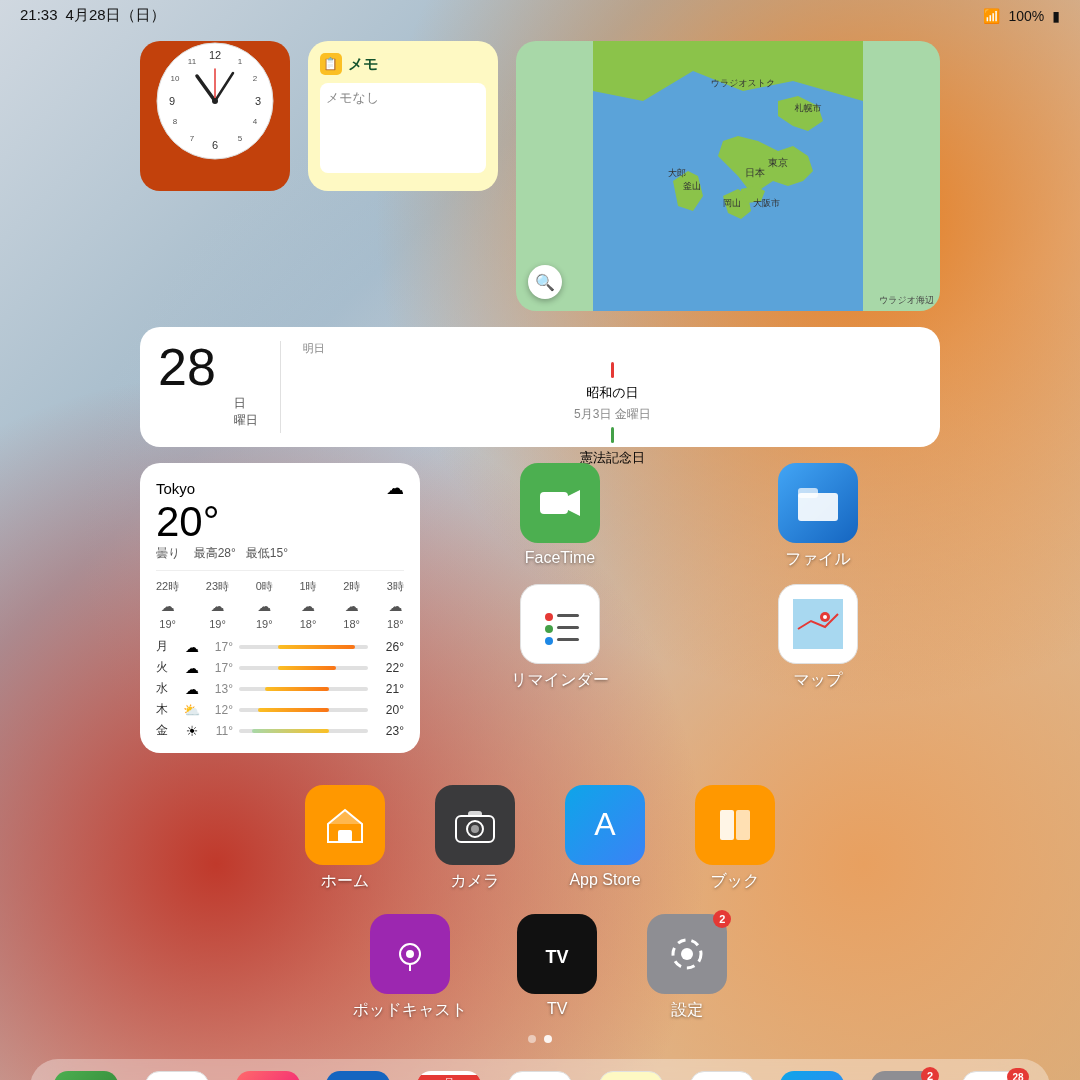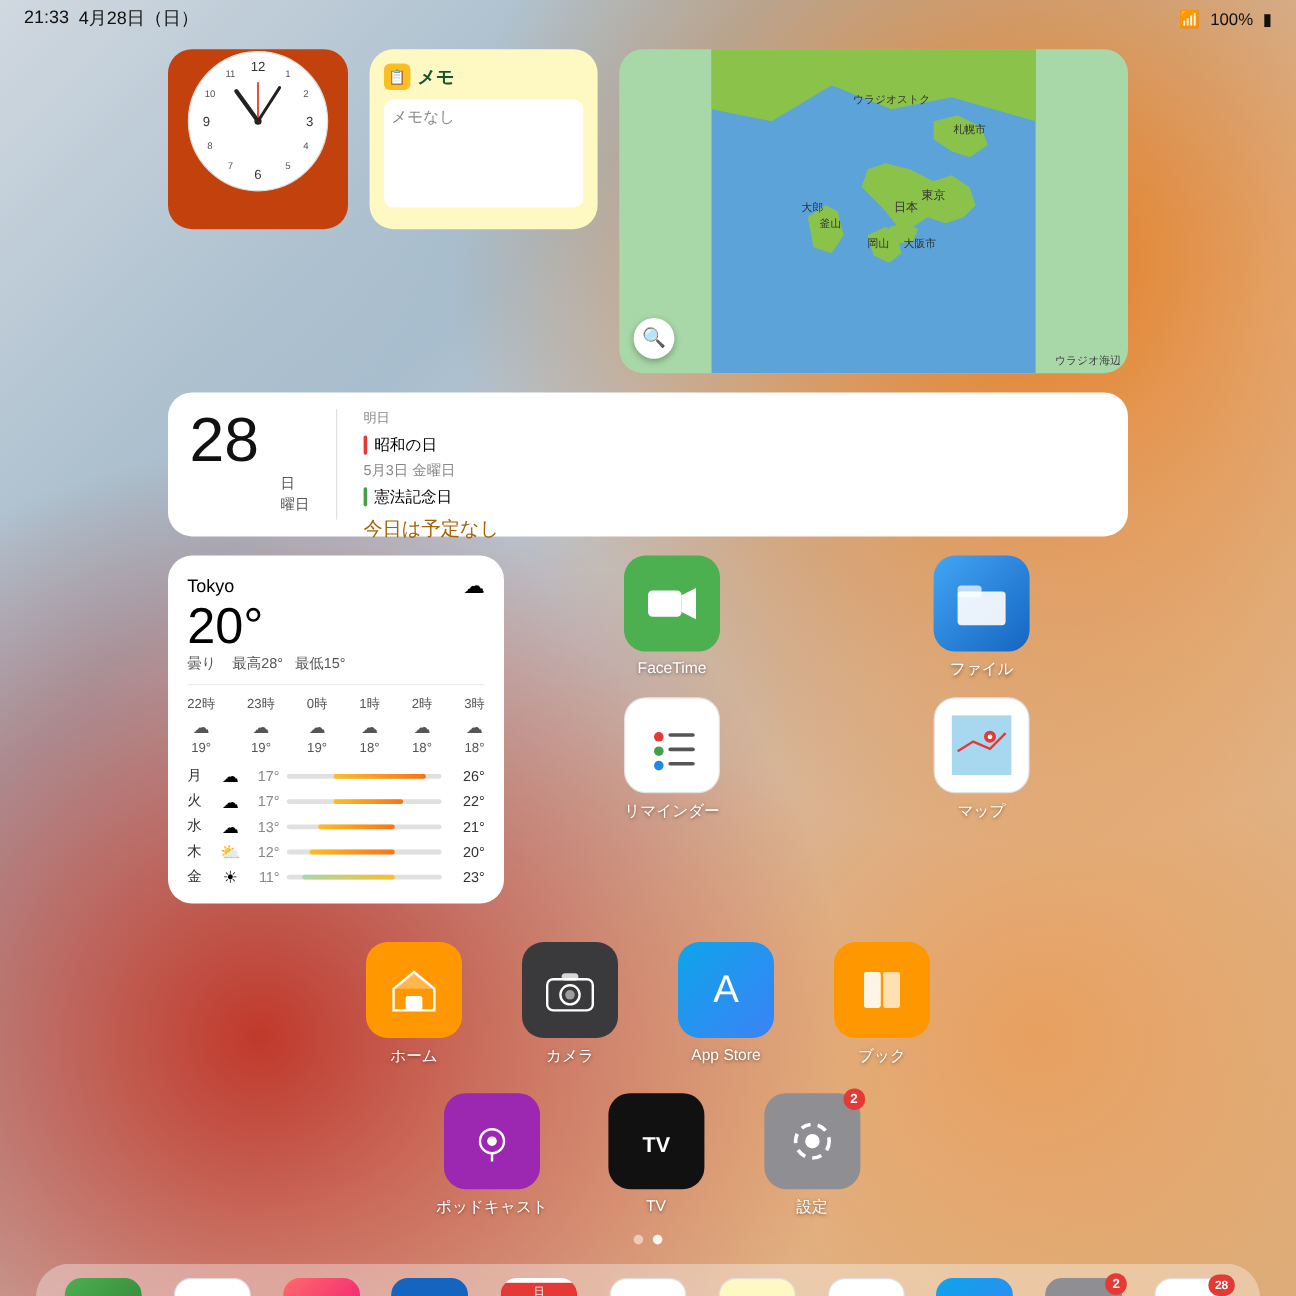--- a/index.html
+++ b/index.html
@@ -195,20 +195,21 @@
     .cal-tomorrow {
       font-size: 11px;
       color: #888;
       margin-bottom: 2px;
     }
     .cal-event {
       display: flex;
       align-items: center;
       gap: 6px;
       font-size: 13px;
+      flex-direction: column;
     }
     .cal-event-bar {
       width: 3px;
       height: 16px;
       background: #e53935;
       border-radius: 2px;
     }
     .cal-event-bar2 {
       width: 3px;
       height: 16px;
@@ -322,21 +323,21 @@
     .app-icon {
       width: 80px;
       height: 80px;
       border-radius: 18px;
       display: flex;
       align-items: center;
       justify-content: center;
       font-size: 44px;
     }
     .app-label {
-      font-size: 13px;
+      font-size: 16px;
       color: #fff;
       text-shadow: 0 1px 3px rgba(0,0,0,0.5);
     }
     
     #app-row1, #app-row2 {
       display: flex;
       justify-content: center;
       gap: 50px;
       margin-bottom: 14px;
     }

